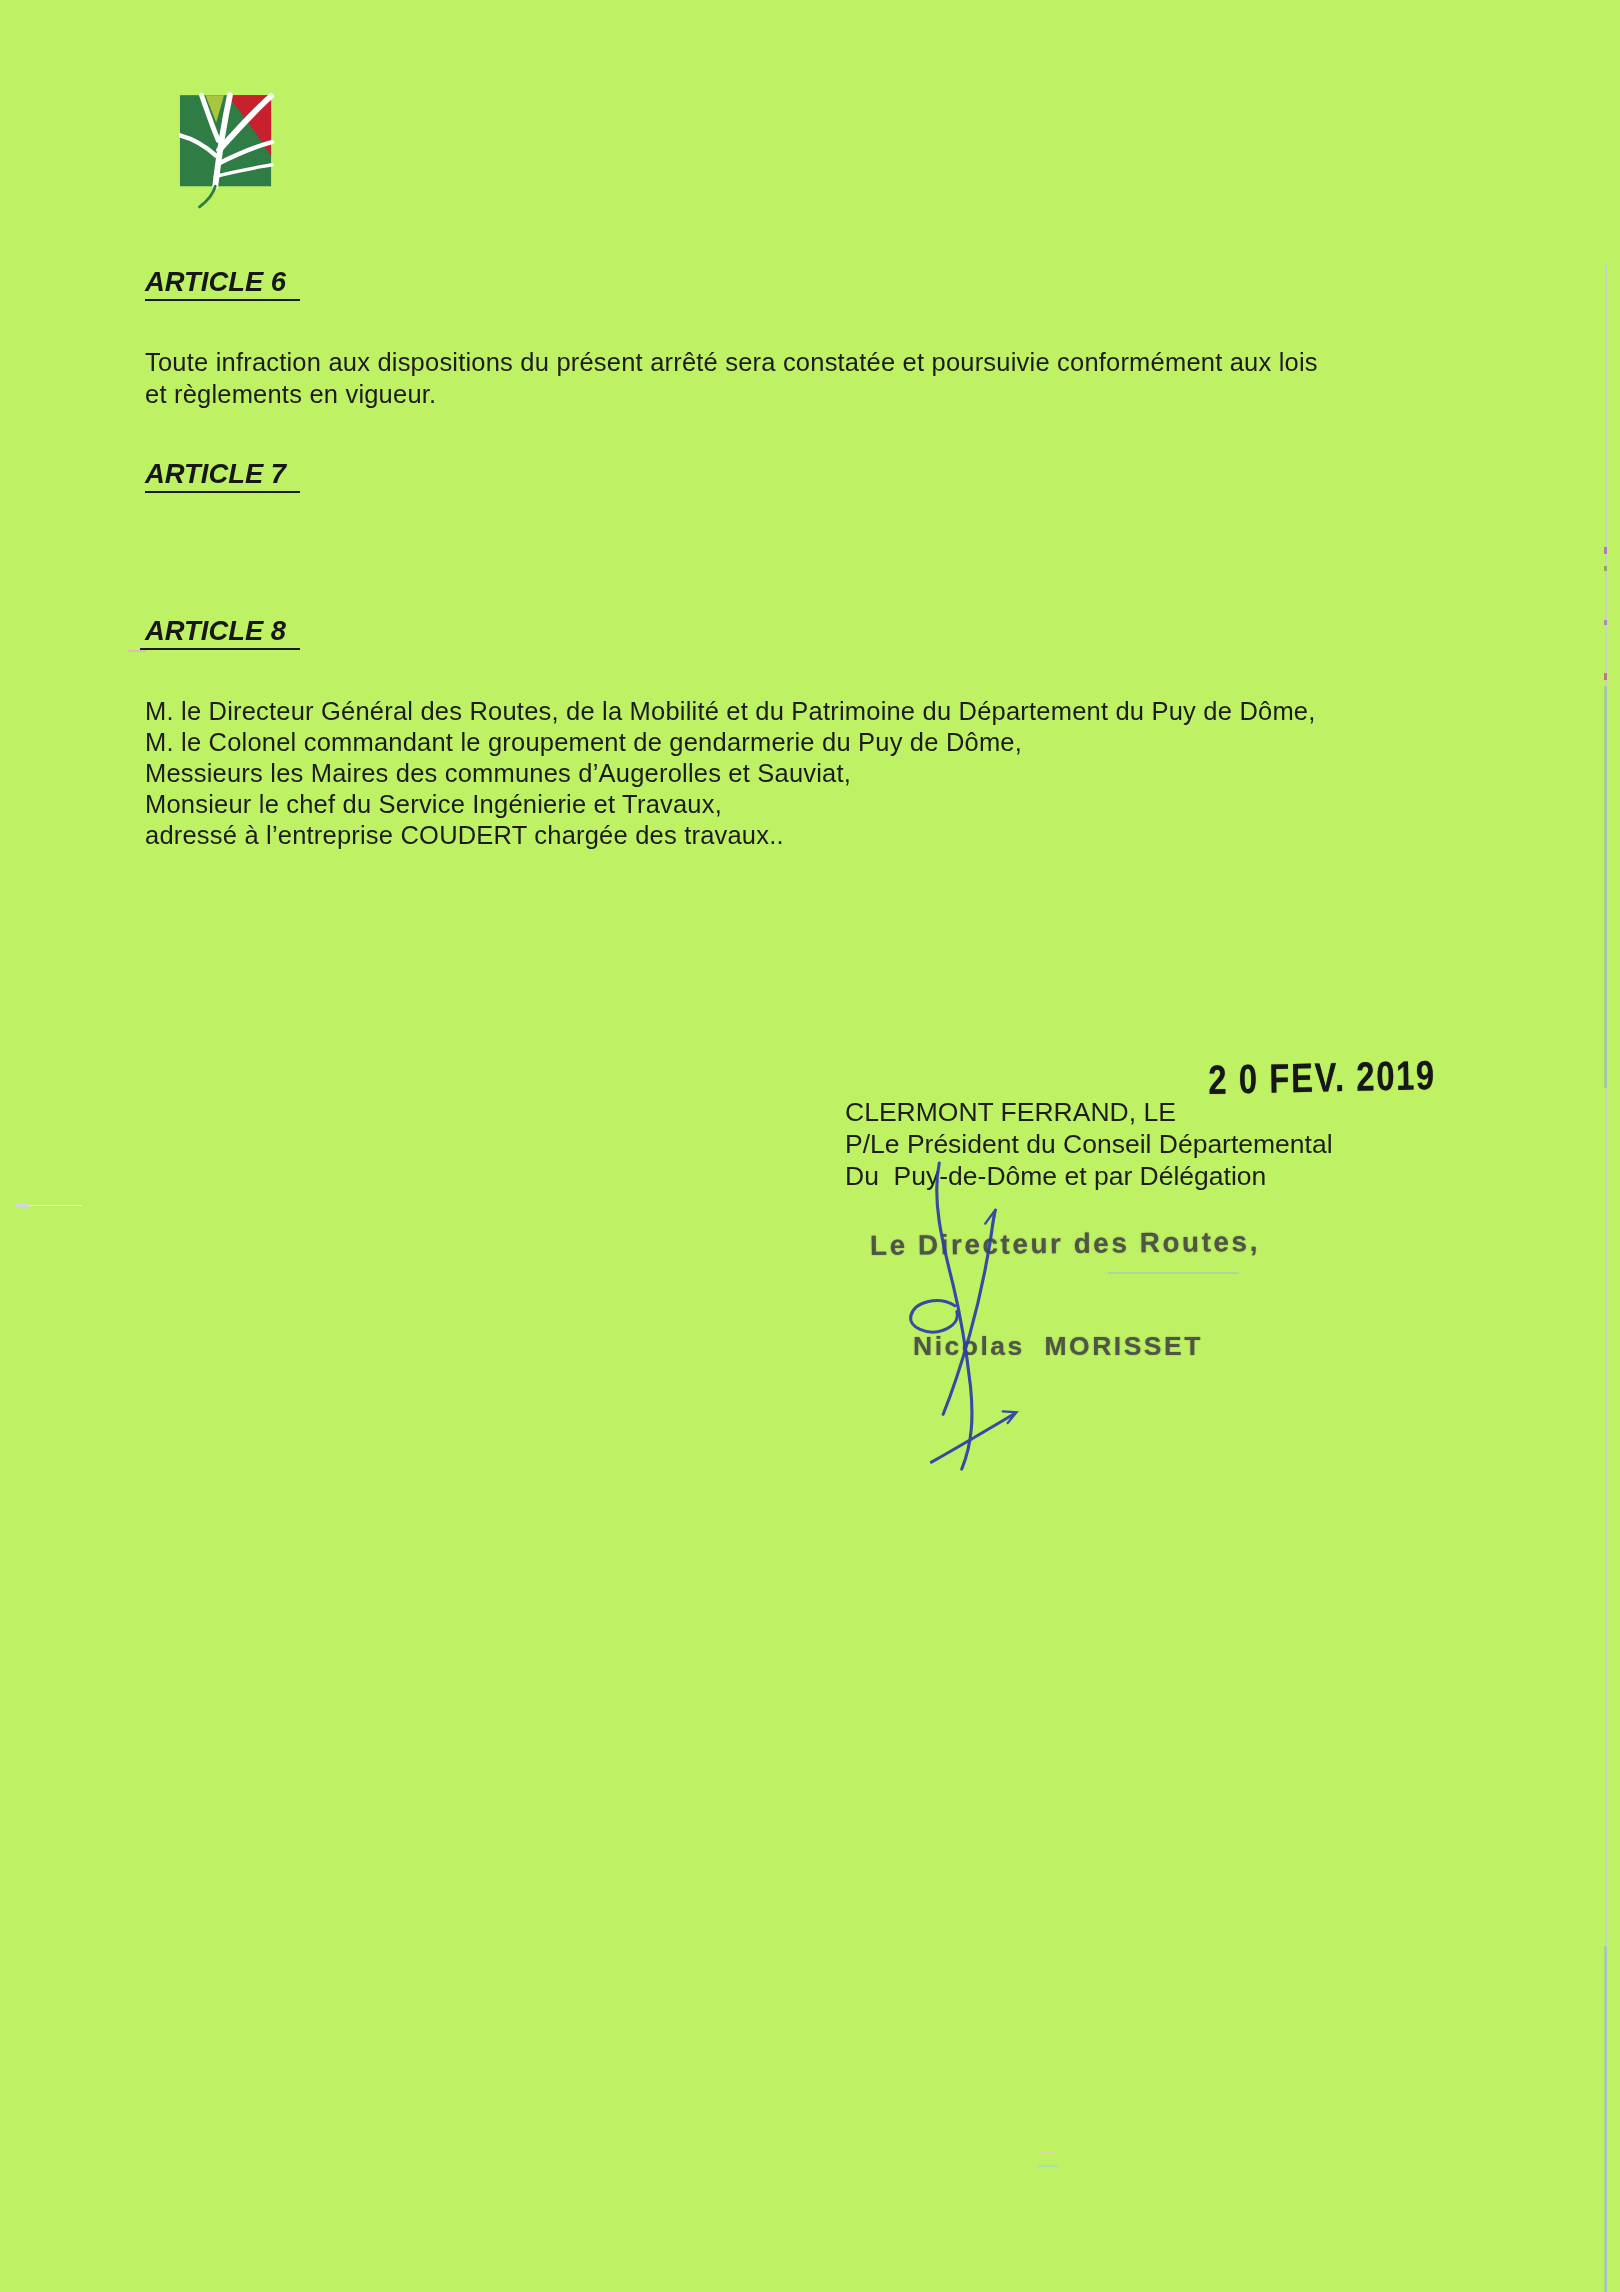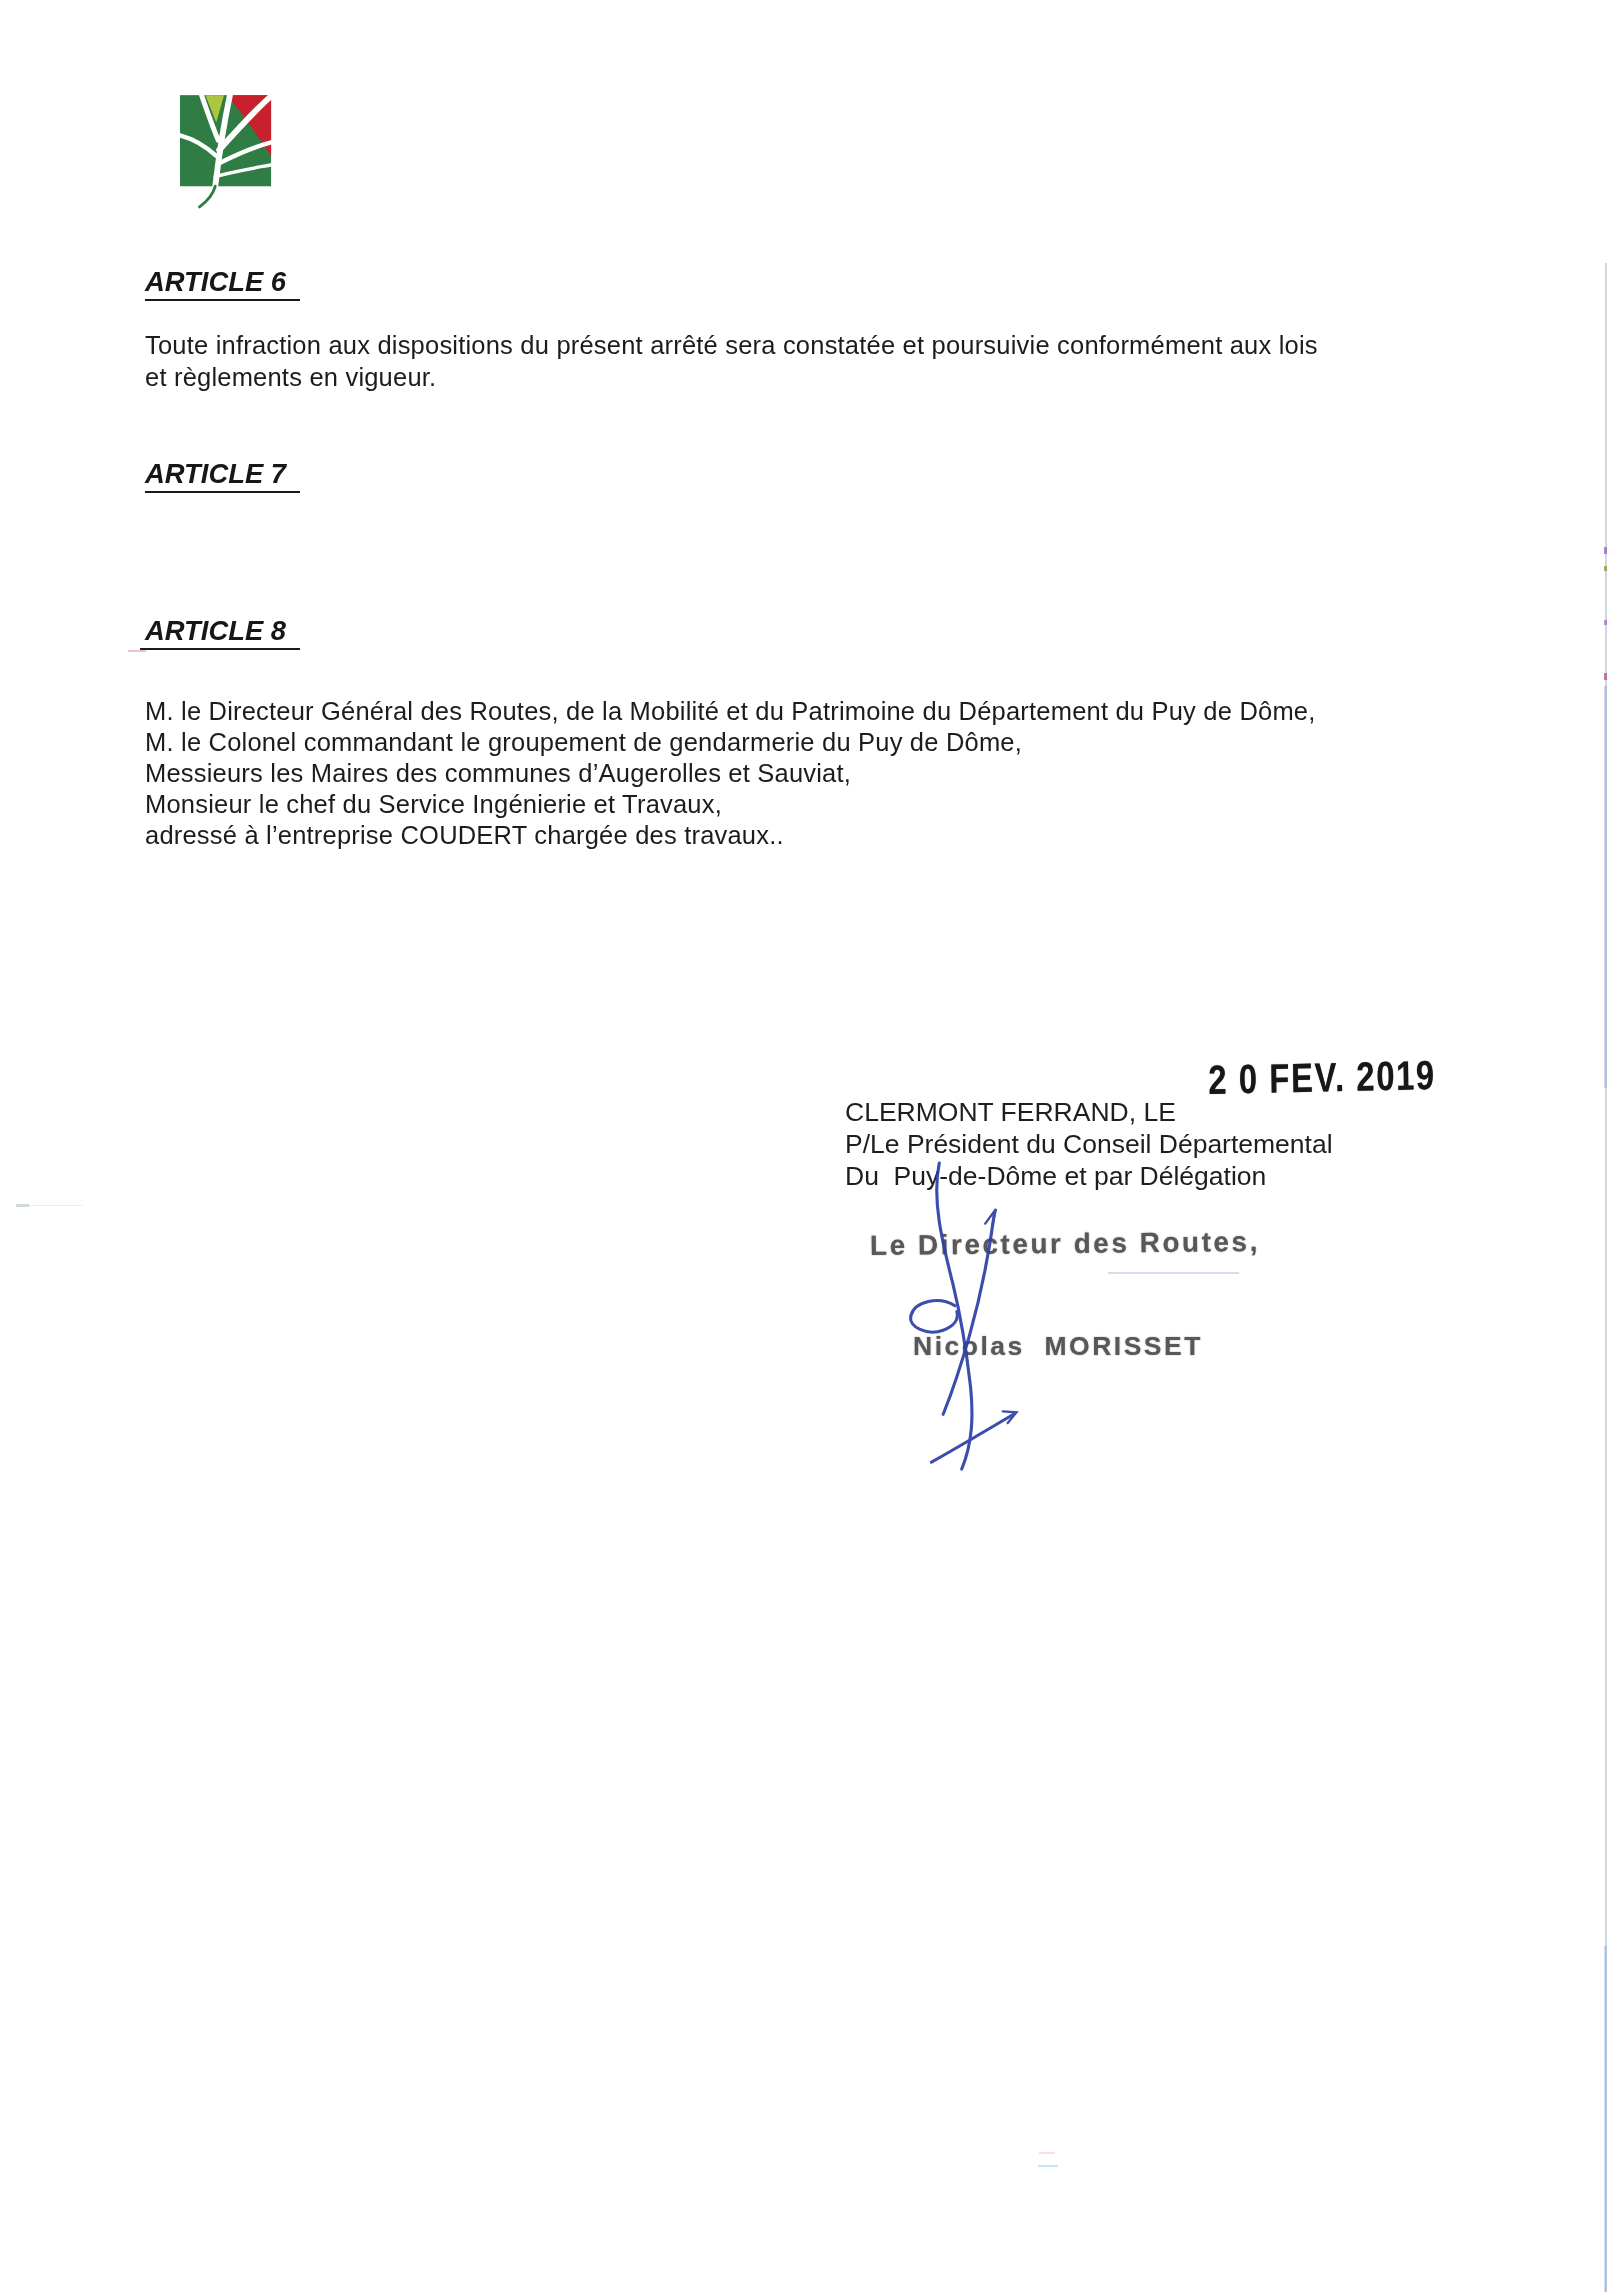--- a/index.html
+++ b/index.html
@@ -1,17 +1,17 @@
 <!DOCTYPE html>
 <html><head>
 <meta charset="utf-8">
 <style>
   html,body{margin:0;padding:0;background:#e9e9e9;}
   .page{
-    position:relative;width:1620px;height:2293px;background:#ffffff;
+    position:relative;width:1620px;height:2293px;background:#bef264;
     font-family:"Liberation Sans",sans-serif;color:#1c1c1e;overflow:hidden;
   }
   .abs{position:absolute;}
   .article-h{
     position:absolute;left:145px;margin:0;
     font-style:italic;font-weight:700;font-size:27.4px;line-height:29px;
     color:#17171a;border-bottom:2.9px solid #1a1a1c;padding:0 13.7px 2.9px 0;
     display:inline-block;white-space:pre;
   }
   .h8{padding-left:4.9px;margin-left:-4.9px;}
@@ -54,21 +54,21 @@
       <path d="M41 60 C58 41 77 20 94 5" stroke-width="6"></path>
       <path d="M40 74 C62 63 79 56 95 52" stroke-width="4.5"></path>
       <path d="M37 87 C60 81 79 78 95 75" stroke-width="3.5"></path>
       <path d="M40 50 C33 33 28 18 23 4" stroke-width="5"></path>
       <path d="M38 66 C26 55 16 49 1 45" stroke-width="4.5"></path>
     </g>
     <path d="M37 97 C35 105 29 112 21 118" stroke="#2f7c45" stroke-width="3" fill="none" stroke-linecap="round"></path>
   </svg>
 
   <h2 class="article-h" style="top:267px">ARTICLE 6</h2>
-  <div class="para" style="top:329px">
+  <div class="para" style="top:346px">
     <div class="line">Toute infraction aux dispositions du présent arrêté sera constatée et poursuivie conformément aux lois</div>
     <div class="line">et règlements en vigueur.</div>
   </div>
 
   <h2 class="article-h" style="top:459px">ARTICLE 7</h2>
 
   <div class="faint" style="left:128px;top:650px;width:17.6px;height:2px;background:#e9a9c6;opacity:.75"></div>
 
   <h2 class="article-h h8" style="top:616px">ARTICLE 8</h2>
   <div class="para" style="top:696px">

